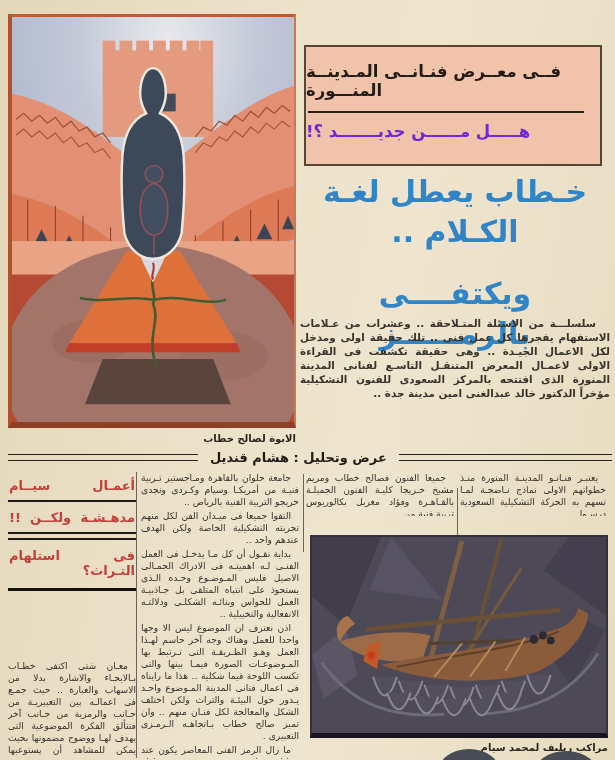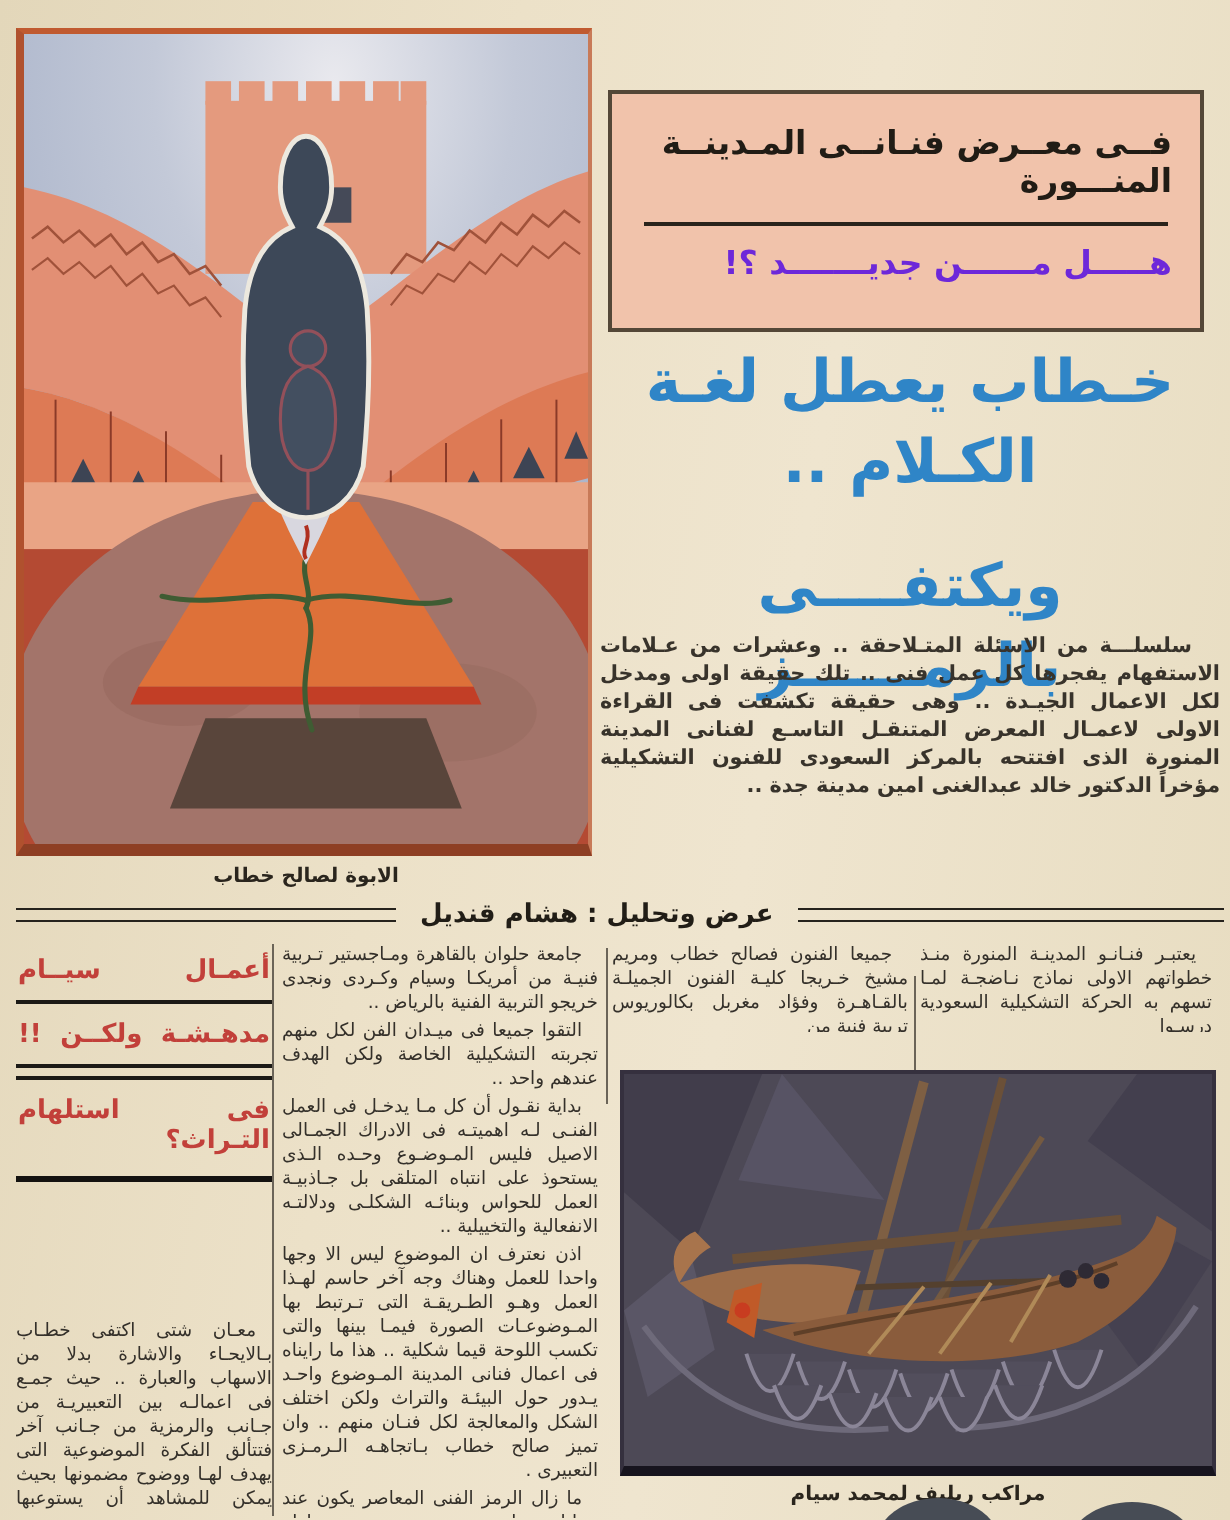--- a/index.html
+++ b/index.html
@@ -10,27 +10,27 @@
   }
   .abs{position:absolute;}
   
   .painting1{
     left:8px;top:14px;width:288px;height:414px;box-sizing:border-box;
     border-left:4px solid #b0512e;border-top:3px solid #c05a30;
     border-right:2px solid #c87a58;border-bottom:6px solid #8e3f24;
     background:#b6bfd2;
   }
   .painting1 svg{display:block;width:100%;height:100%;}
-  .caption{font-size:10px;font-weight:bold;color:#2a251d;text-align:center;direction:rtl;}
+  .caption{font-size:10px;font-weight:bold;color:#2a251d;text-align:right;direction:rtl;}
   .caption1{left:10px;top:433px;width:286px;}
   
   .masthead{
     left:304px;top:45px;width:298px;height:121px;box-sizing:border-box;
     background:#f1c3ab;border:2px solid #544737;
-    padding:15px 14px 8px 14px;direction:rtl;text-align:right;
+    padding:15px 14px 8px 0;direction:rtl;text-align:left;
   }
   .masthead .m1{font-size:16.5px;font-weight:bold;color:#211c15;letter-spacing:.5px;}
   .masthead .mrule{height:0;border-top:2px solid #2a241c;margin:11px 2px 9px 2px;}
   .masthead .m2{font-size:16.5px;font-weight:bold;color:#6d28d9;letter-spacing:.5px;}
   
   .headline{left:298px;top:172px;width:314px;text-align:center;direction:rtl;color:#2f85c7;}
   .headline .h1{font-size:30px;font-weight:bold;line-height:40px;}
   .headline .h2{font-size:30px;font-weight:bold;line-height:40px;margin-top:22px;}
   
   .lead{left:300px;top:316px;width:310px;direction:rtl;text-align:justify;

